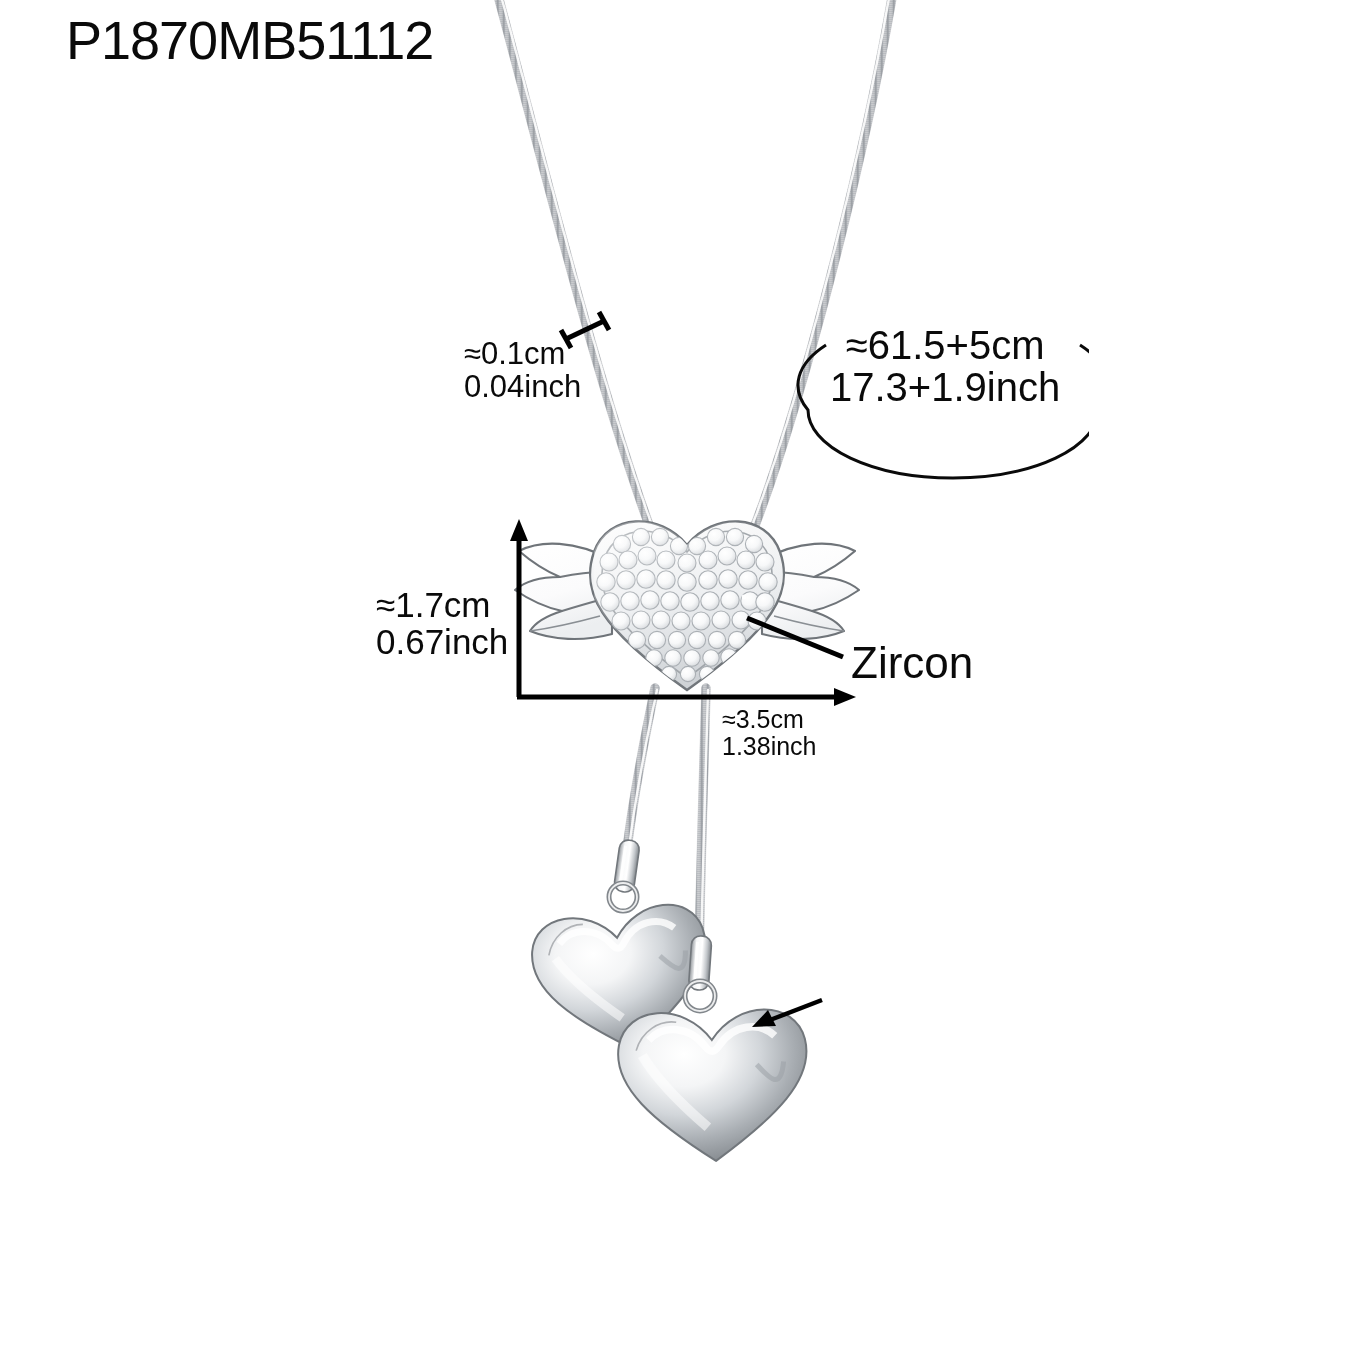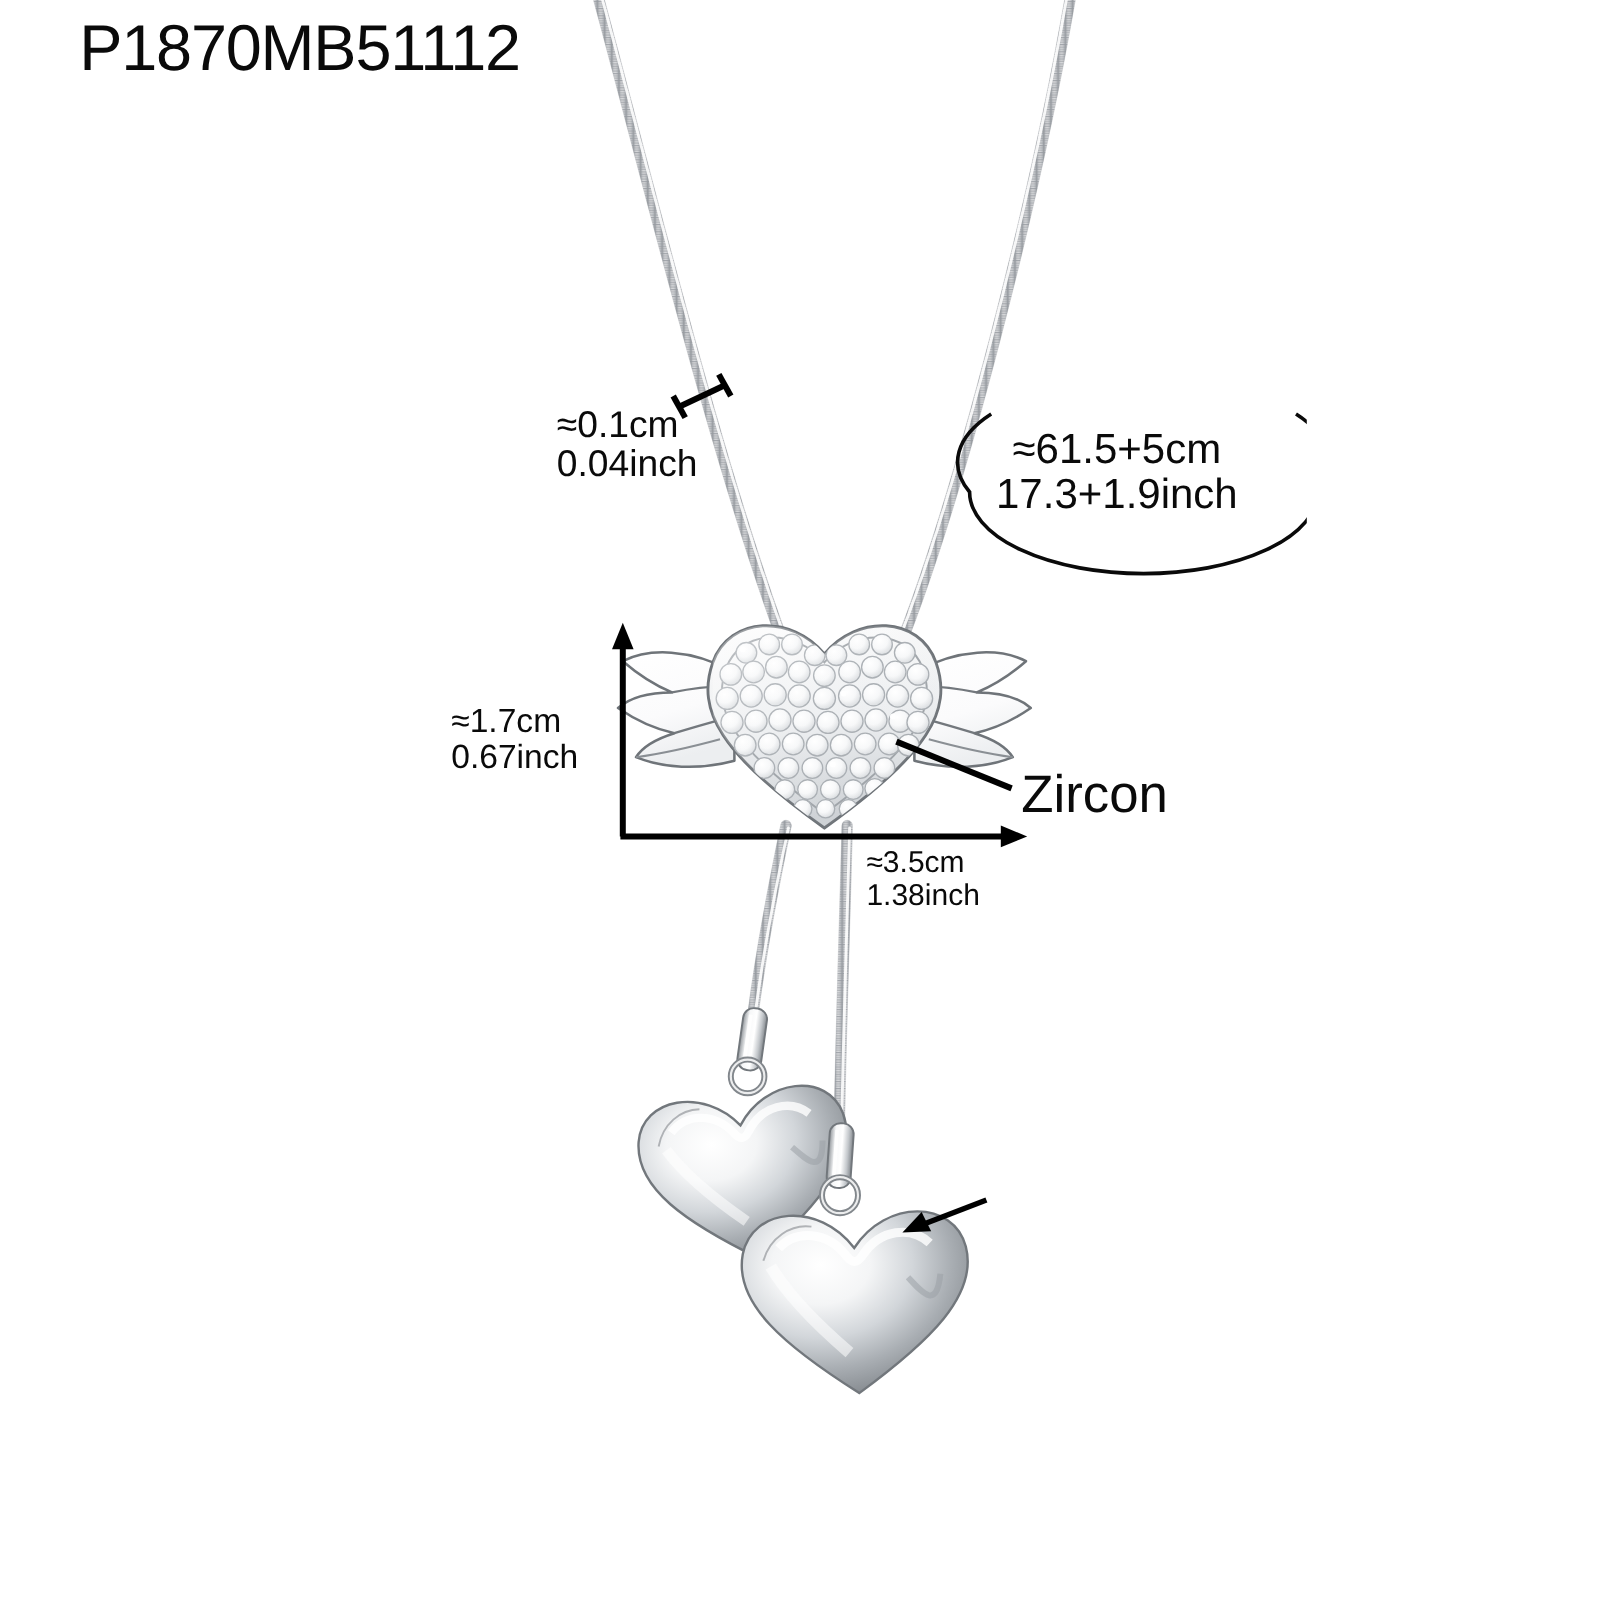--- a/index.html
+++ b/index.html
@@ -36,28 +36,28 @@
     letter-spacing: -1px;
   }
   #chain-width-label {
     left: 464px;
     top: 338px;
     font-size: 31px;
     text-align: left;
   }
   #chain-length-label {
     left: 830px;
-    top: 356px;
-    font-size: 35px;
+    top: 324px;
+    font-size: 40px;
     text-align: center;
   }
   #height-label {
     left: 376px;
     top: 586px;
-    font-size: 28px;
+    font-size: 35px;
   }
   #width-label {
     left: 722px;
     top: 706px;
     font-size: 25px;
   }
   #zircon-label {
     left: 851px;
     top: 640px;
     font-size: 44px;

